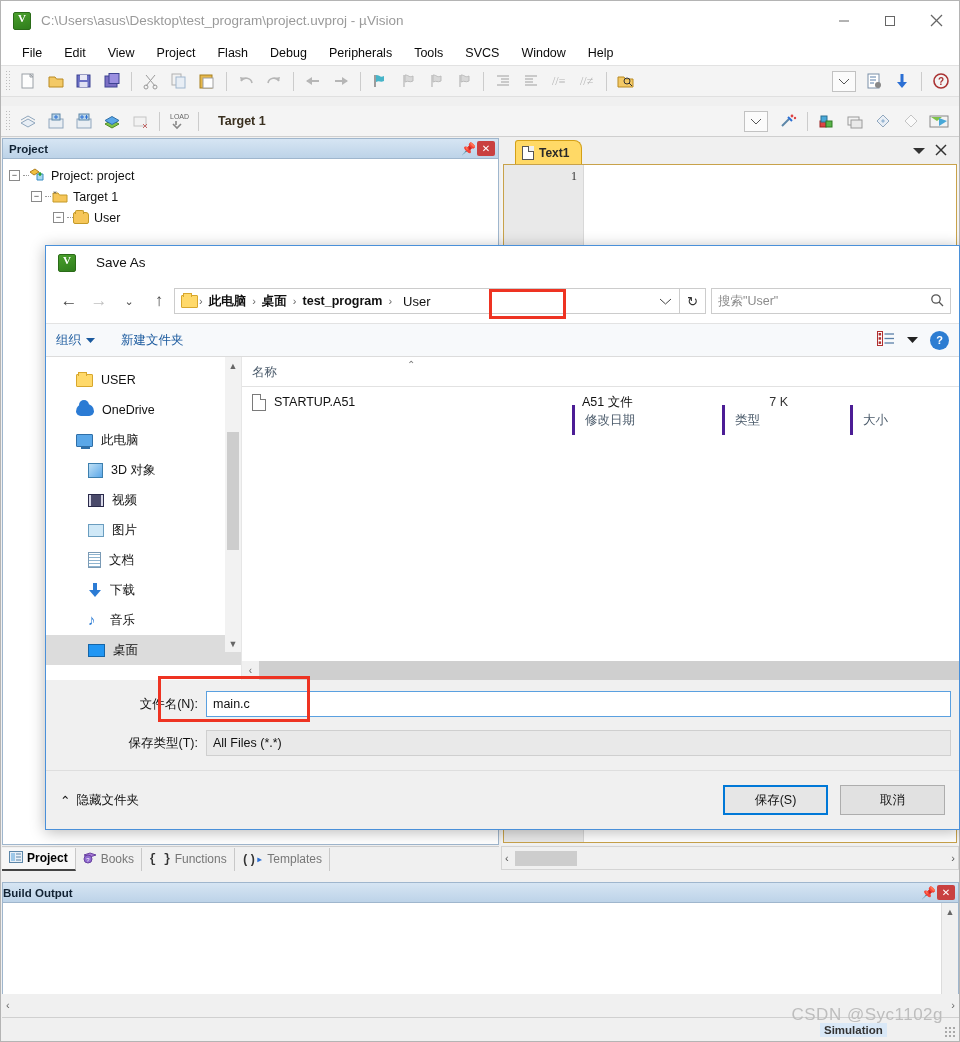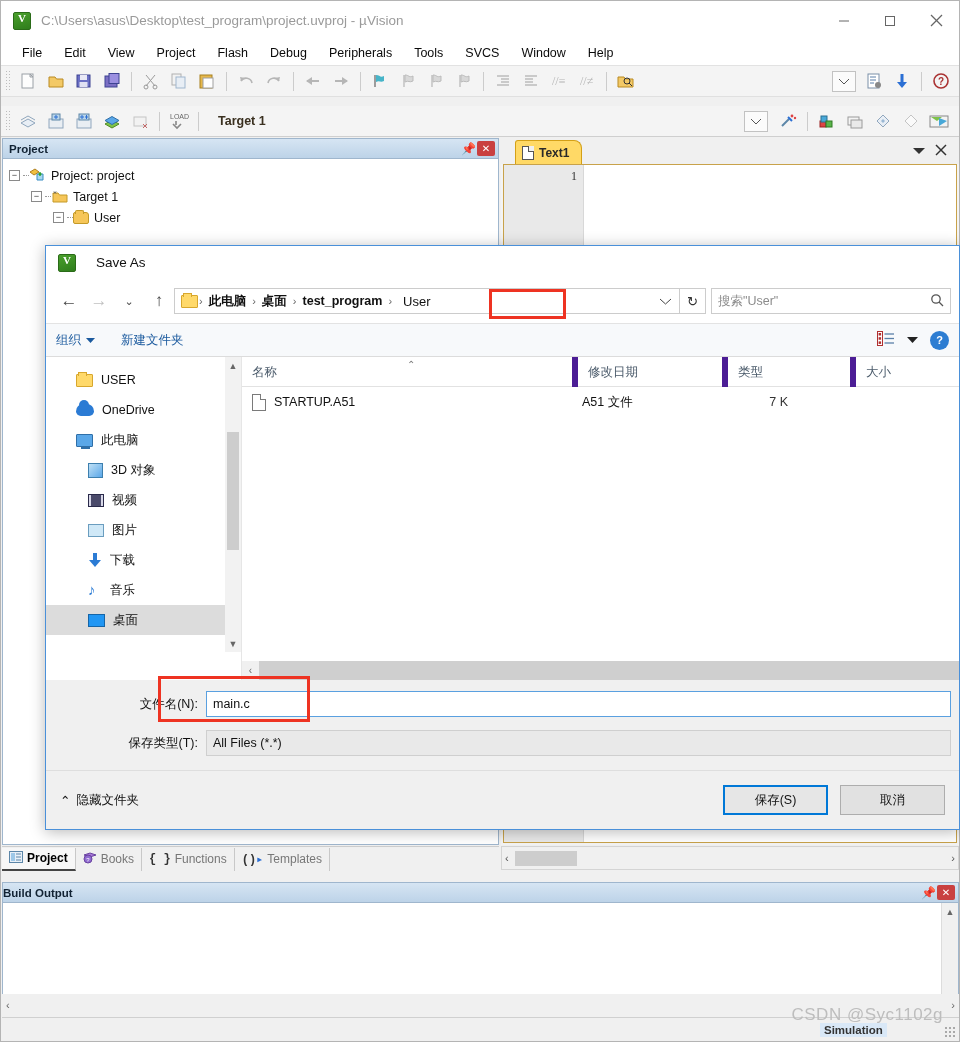--- a/index.html
+++ b/index.html
@@ -168,21 +168,21 @@
               font-size:12.5px; color:#111; white-space:nowrap;}
   .nav-item.sel { background:#dcdcdc; }
   .nav-item.indent { padding-left:42px; }
   .npscroll { position:absolute; right:0; top:0; width:16px; height:295px; background:#f2f2f2;
               display:flex; flex-direction:column; align-items:center; }
   .npthumb { width:12px; height:118px; background:#cdcdcd; margin-top:58px; }
   .filepane { flex:1; position:relative; border-left:1px solid #e6e6e6; }
   .cols { display:flex; height:30px; align-items:flex-start; border-bottom:1px solid #e2e2e2;
           font-size:12.5px; color:#4a5a6a; position:relative;}
   .col { padding-left:10px; position:relative; height:30px; display:flex; align-items:center; }
-  .col + .col { border-left:6px solid #4c1d95; }
+  .col + .col { border-left:3px solid #4c1d95;margin-top:48px; }
   .col.c-name { width:330px; }
   .col.c-date { width:150px; }
   .col.c-type { width:128px; }
   .col.c-size { width:92px; }
   .sortmark { position:absolute; left:165px; top:2px; color:#7a7a7a; font-size:10px;}
   .frow { display:flex; height:30px; align-items:center; font-size:12.5px; color:#111; }
   .fcell { padding-left:10px; display:flex; align-items:center; gap:8px; height:30px;}
   .fcell.c-name { width:330px; }
   .fcell.c-date { width:150px; color:#333; }
   .fcell.c-type { width:128px; }
@@ -773,20 +773,24 @@
         </div>
         <div class="nav-item indent">
           <span class="vidicon"></span>
           <span>视频</span>
         </div>
         <div class="nav-item indent">
           <span class="picicon"></span>
           <span>图片</span>
         </div>
         <div class="nav-item indent">
+          <span class="docicon"></span>
+          <span>文档</span>
+        </div>
+        <div class="nav-item indent">
           <span class="dlicon"></span>
           <span>下载</span>
         </div>
         <div class="nav-item indent">
           <span class="musicicon">♪</span>
           <span>音乐</span>
         </div>
         <div class="nav-item indent sel">
           <span class="deskicon"></span>
           <span>桌面</span>

